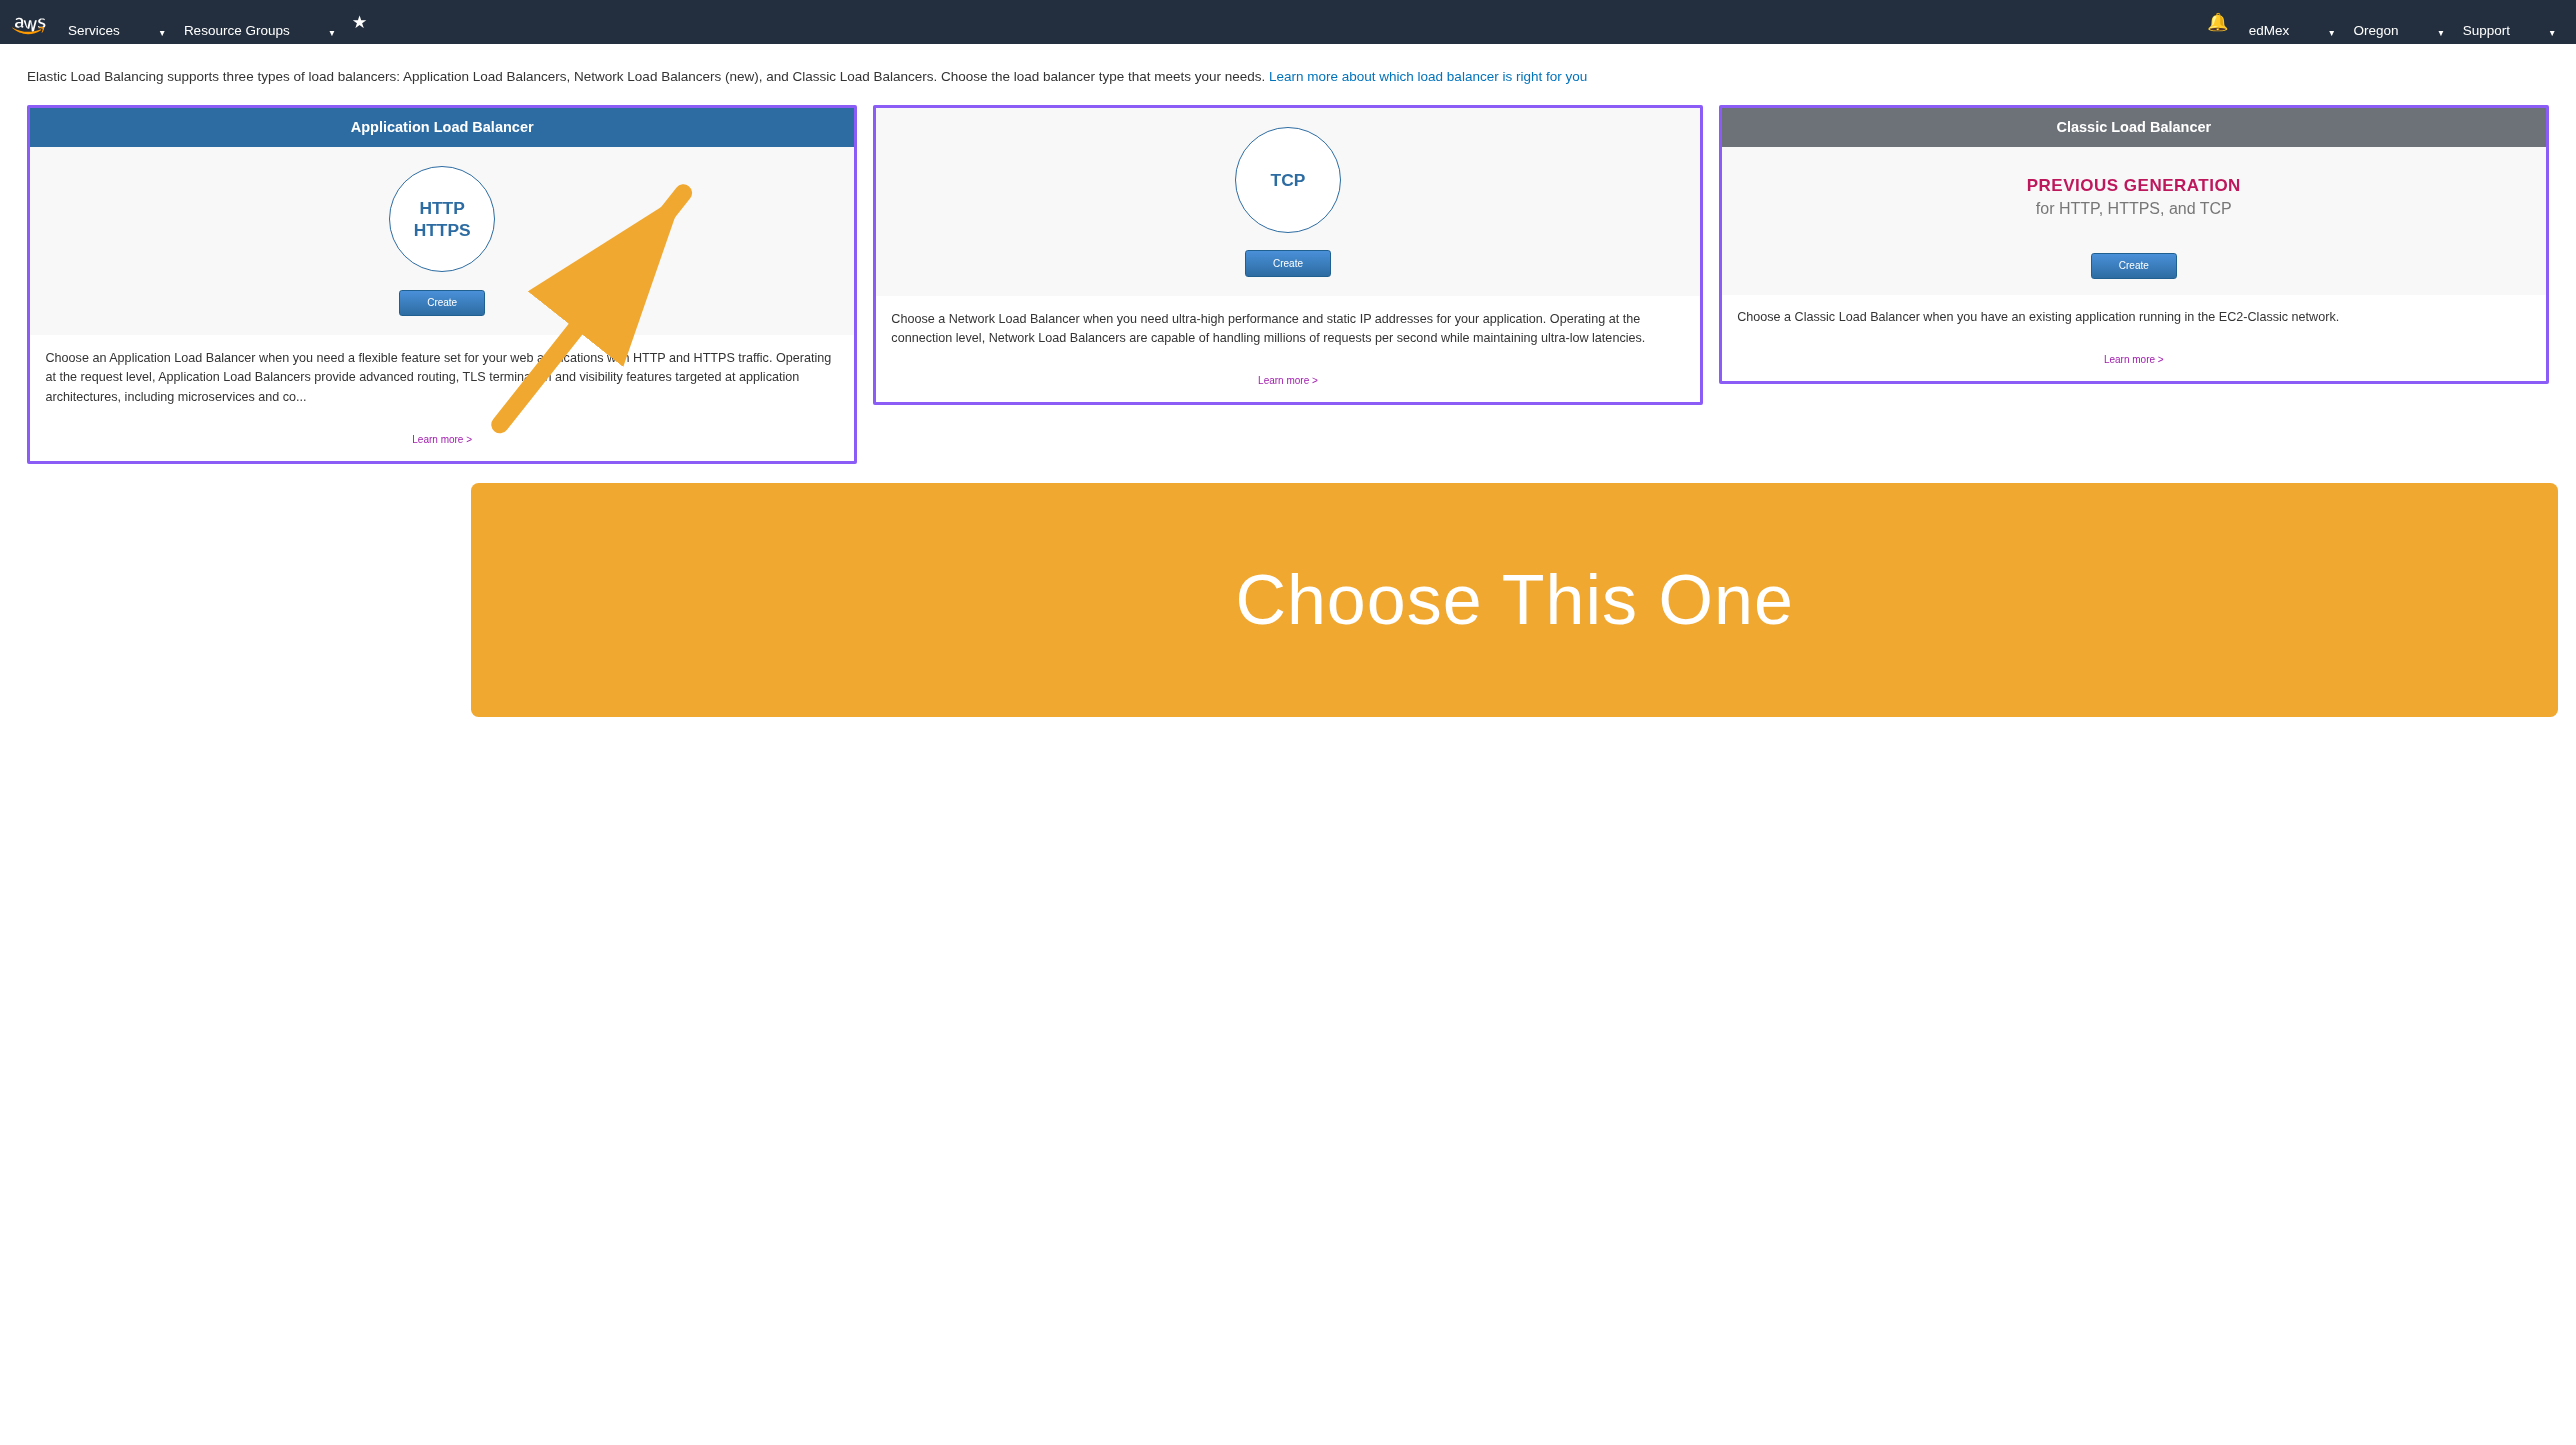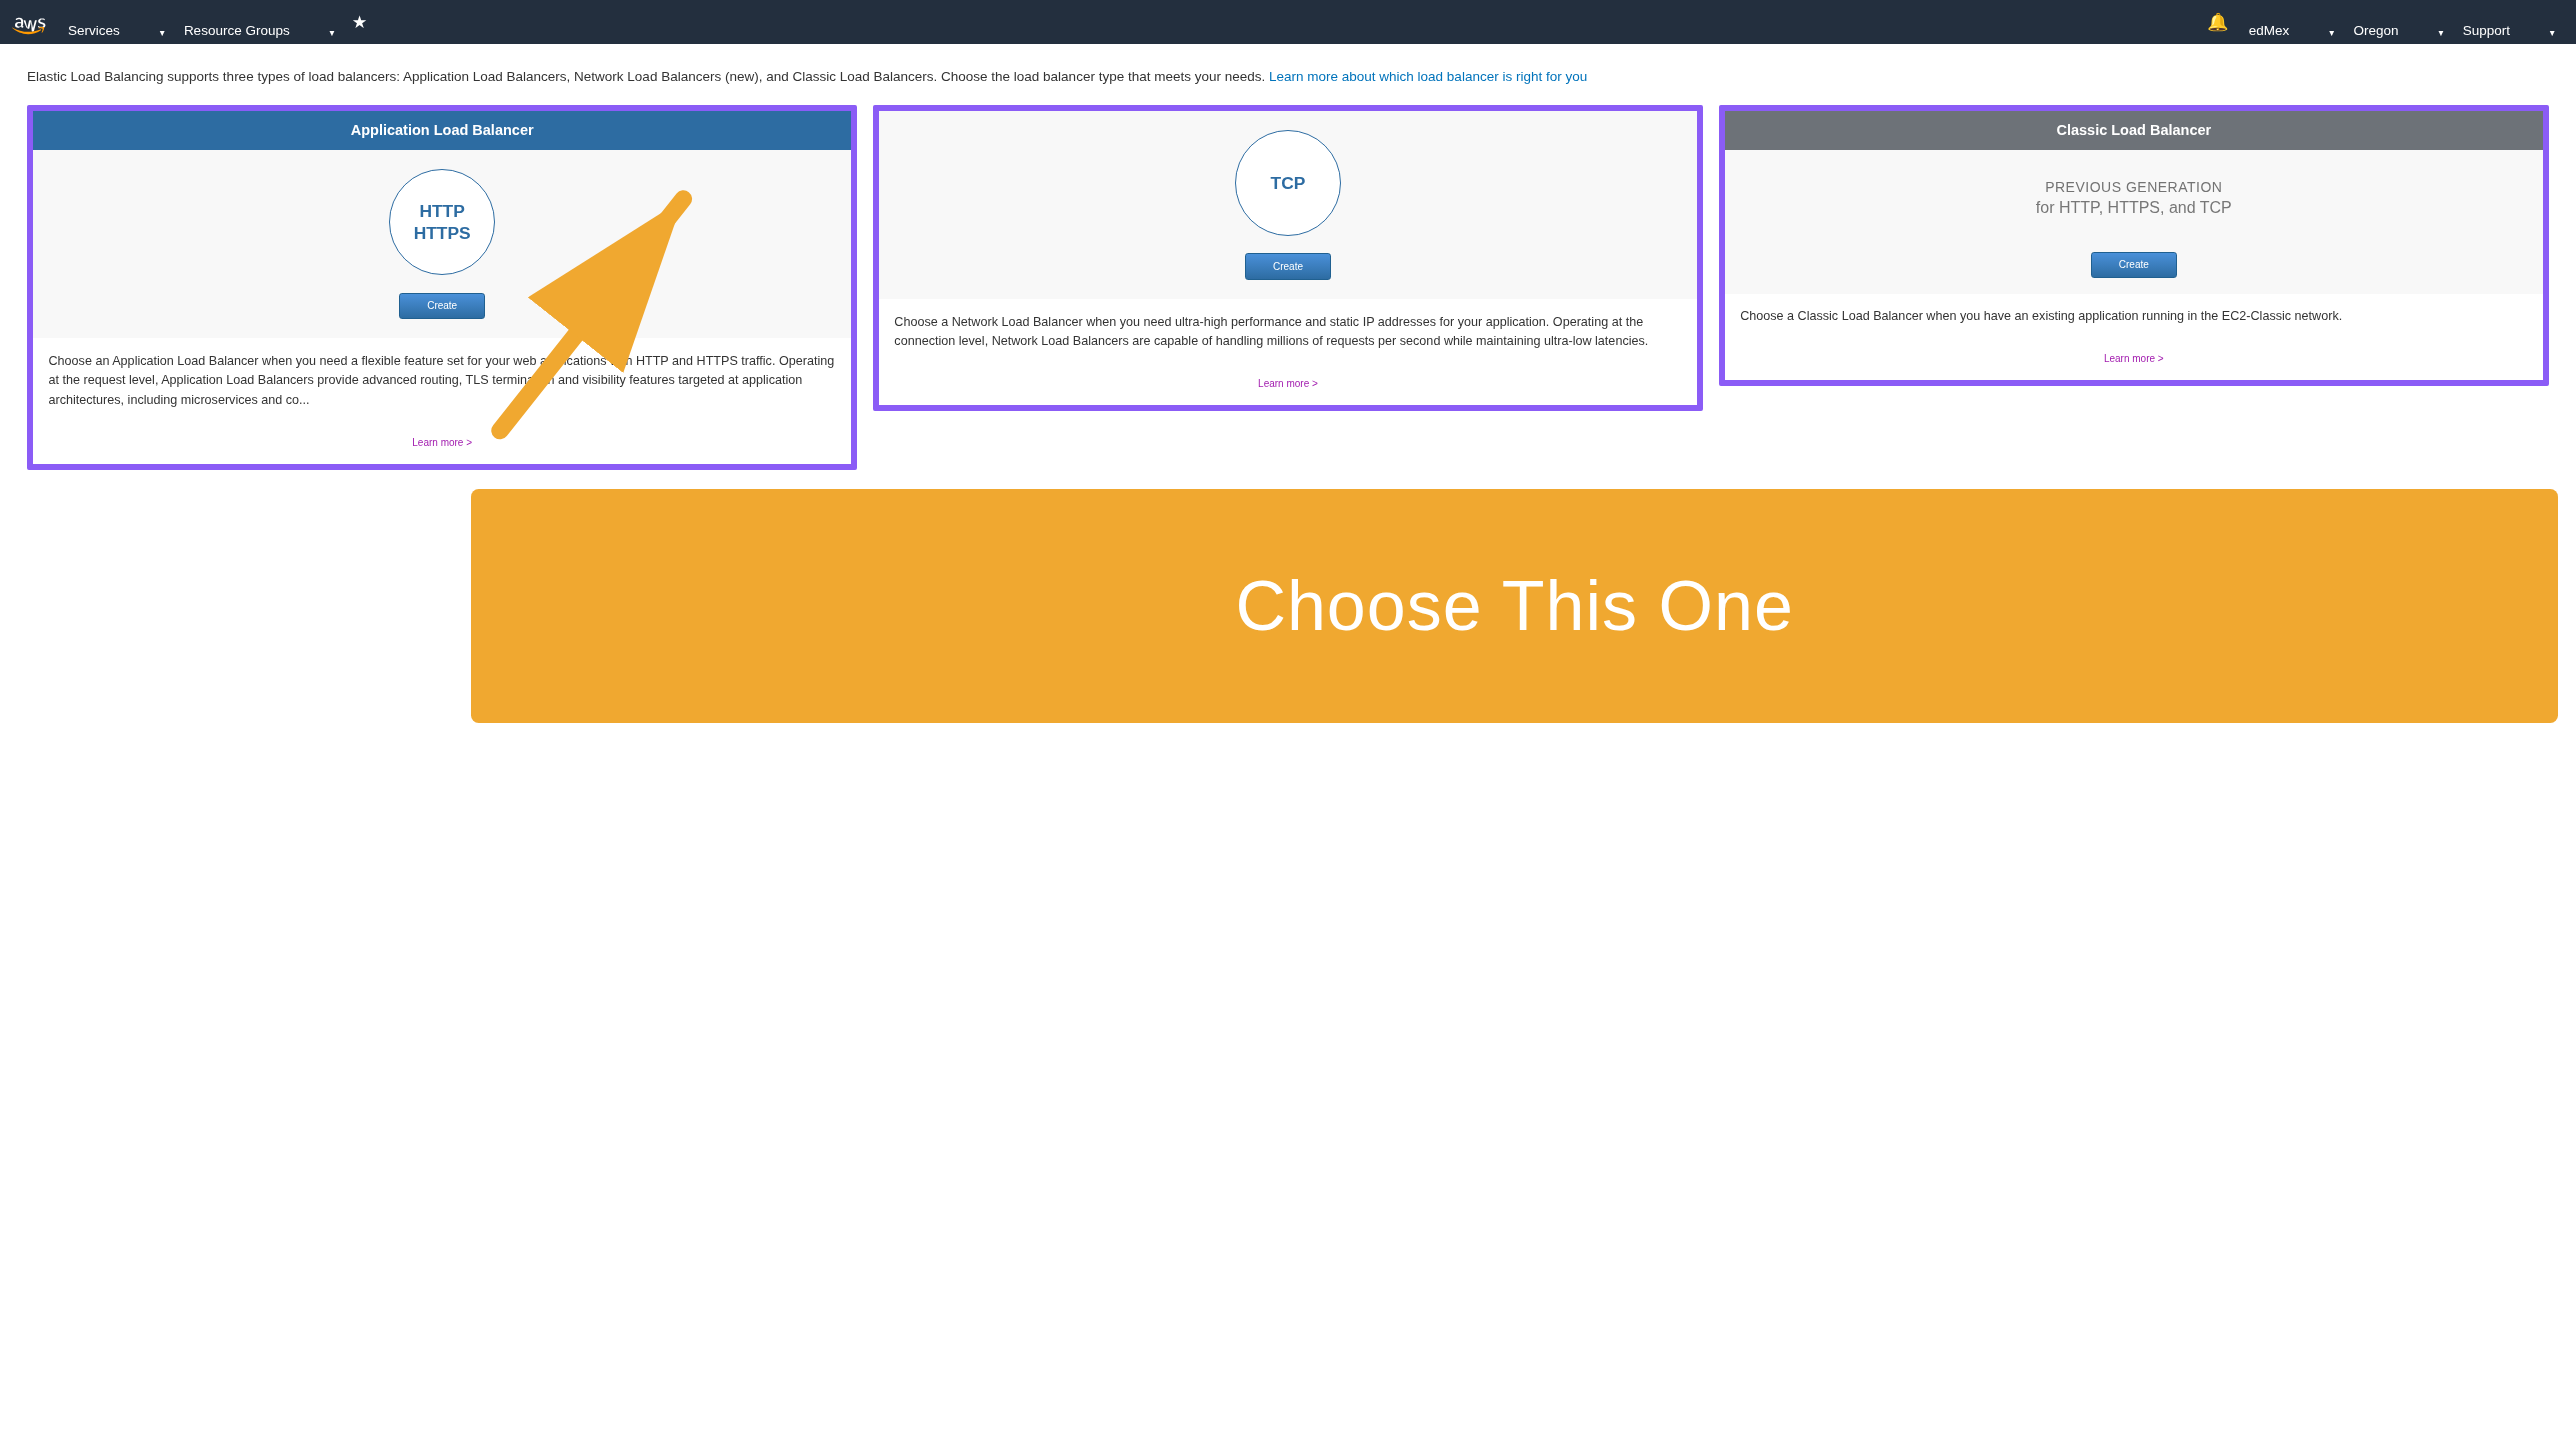--- a/index.html
+++ b/index.html
@@ -54,21 +54,21 @@
     }
 
     
     .cards-container {
       display: flex;
       gap: 15.5px;
       align-items: flex-start;
     }
     .card {
       flex: 1;
-      border: 6px solid #8b5cf6;
+      border: 3px solid #8b5cf6;
       border-radius: 1.9px;
       background: #fff;
       overflow: hidden;
     }
     .card-header {
       padding: 11.6px 15.5px;
       text-align: center;
       font-weight: 700;
       font-size: 14.5px;
       color: #fff;
@@ -122,23 +122,23 @@
       font-size: 10px;
     }
 
     
     .prev-gen-box {
       padding: 29px 15.5px 19.3px;
       text-align: center;
       background: #f8f8f8;
     }
     .prev-gen-title {
-      font-size: 14px;
-      font-weight: 400;
-      color: #737373;
+      font-size: 17px;
+      font-weight: 700;
+      color: #be185d;
       letter-spacing: 0.5px;
       margin-bottom: 3.9px;
     }
     .prev-gen-sub {
       font-size: 16px;
       color: #777;
     }
     .prev-gen-btn-wrap {
       padding: 15.5px 15.5px 0;
       text-align: center;

